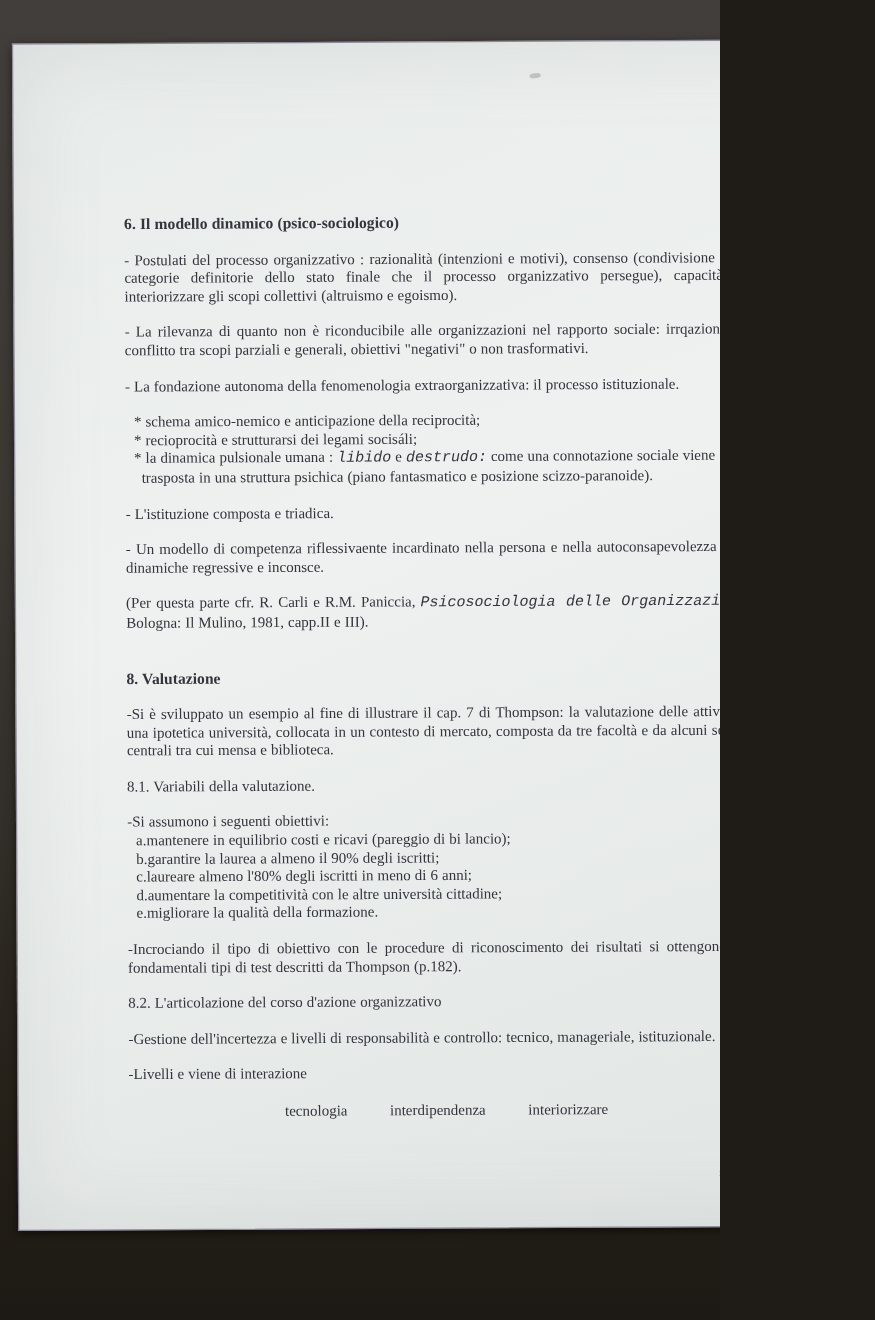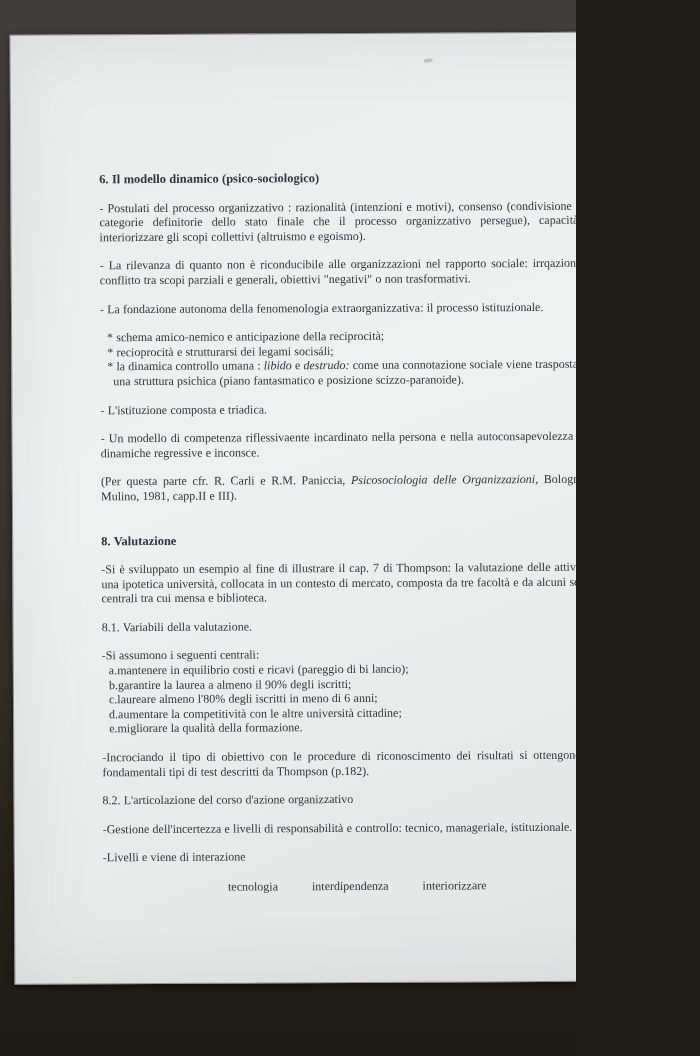--- a/index.html
+++ b/index.html
@@ -29,21 +29,21 @@
   .block { margin: 14px 0 0 0; }
   .block:first-child { margin-top: 0; }
   .heading { font-weight: bold; font-size: 12.5px; }
   .space-large { margin-top: 30px; }
   .justify { text-align: justify; }
   .bullet { padding-left: 13px; text-indent: -6px; }
   .bullet + .bullet { margin-top: 0; }
   .list-item { padding-left: 7px; margin-top: 0; }
   .columns { padding-left: 125px; margin-top: 15px; }
   .col-head { text-underline-offset: 2px; margin-right: 34px; }
-  .italic { font-style: italic; }
+  .italic { font-style: italic; font-family: Liberation Mono, monospace; }
   .page-number {
     position: absolute; left: 560px; top: 900px;
     font-family: "Liberation Sans", sans-serif;
     font-size: 11.5px; color: #5d5d60; letter-spacing: 0.5px;
   }
   .pen-marks { position: absolute; left: 578px; top: 518px; width: 30px; height: 72px; }
   .smudge {
     position: absolute; left: 413px; top: 25px; width: 9px; height: 4px;
     background: rgba(130,132,135,0.38); border-radius: 45%;
     transform: rotate(-8deg);
@@ -55,28 +55,28 @@
 <div class="photo">
   <div class="paper">
     <div class="smudge"></div>
     <div class="content">
         <div class="block heading"><span>6. Il modello dinamico (psico-sociologico)</span></div>
         <div class="block para justify"><span>- Postulati del processo organizzativo : razionalità (intenzioni e motivi), consenso (condivisione delle categorie definitorie dello stato finale che il processo organizzativo persegue), capacità do interiorizzare gli scopi collettivi (altruismo e egoismo).</span></div>
         <div class="block para justify"><span>- La rilevanza di quanto non è riconducibile alle organizzazioni nel rapporto sociale: irrqazionalità, conflitto tra scopi parziali e generali, obiettivi "negativi" o non trasformativi.</span></div>
         <div class="block para"><span>- La fondazione autonoma della fenomenologia extraorganizzativa: il processo istituzionale.</span></div>
         <div class="block bullet"><span>* schema amico-nemico e anticipazione della reciprocità;</span></div>
         <div class="block bullet"><span>* recioprocità e strutturarsi dei legami socisáli;</span></div>
-        <div class="block bullet"><span>* la dinamica controllo umana : </span><span class="italic">libido</span><span> e </span><span class="italic">destrudo:</span><span> come una connotazione sociale viene trasposta in una struttura psichica (piano fantasmatico e posizione scizzo-paranoide).</span></div>
+        <div class="block bullet"><span>* la dinamica pulsionale umana : </span><span class="italic">libido</span><span> e </span><span class="italic">destrudo:</span><span> come una connotazione sociale viene trasposta in una struttura psichica (piano fantasmatico e posizione scizzo-paranoide).</span></div>
         <div class="block para"><span>- L'istituzione composta e triadica.</span></div>
         <div class="block para justify"><span>- Un modello di competenza riflessivaente incardinato nella persona e nella autoconsapevolezza delle dinamiche regressive e inconsce.</span></div>
         <div class="block para justify"><span>(Per questa parte cfr. R. Carli e R.M. Paniccia, </span><span class="italic">Psicosociologia delle Organizzazioni</span><span>, Bologna: Il Mulino, 1981, capp.II e III).</span></div>
         <div class="block heading space-large"><span>8. Valutazione</span></div>
         <div class="block para justify"><span>-Si è sviluppato un esempio al fine di illustrare il cap. 7 di Thompson: la valutazione delle attività di una ipotetica università, collocata in un contesto di mercato, composta da tre facoltà e da alcuni servizi centrali tra cui mensa e biblioteca.</span></div>
         <div class="block para"><span>8.1. Variabili della valutazione.</span></div>
-        <div class="block para"><span>-Si assumono i seguenti centrali:</span></div>
+        <div class="block para"><span>-Si assumono i seguenti obiettivi:</span></div>
         <div class="block list-item"><span>a.mantenere in equilibrio costi e ricavi (pareggio di bi lancio);</span></div>
         <div class="block list-item"><span>b.garantire la laurea a almeno il 90% degli iscritti;</span></div>
         <div class="block list-item"><span>c.laureare almeno l'80% degli iscritti in meno di 6 anni;</span></div>
         <div class="block list-item"><span>d.aumentare la competitività con le altre università cittadine;</span></div>
         <div class="block list-item"><span>e.migliorare la qualità della formazione.</span></div>
         <div class="block para justify"><span>-Incrociando il tipo di obiettivo con le procedure di riconoscimento dei risultati si ottengono i 4 fondamentali tipi di test descritti da Thompson (p.182).</span></div>
         <div class="block para"><span>8.2. L'articolazione del corso d'azione organizzativo</span></div>
         <div class="block para justify"><span>-Gestione dell'incertezza e livelli di responsabilità e controllo: tecnico, manageriale, istituzionale.</span></div>
         <div class="block para"><span>-Livelli e viene di interazione</span></div>
         <div class="block columns"><span class="col-head">tecnologia</span><span class="col-head">interdipendenza</span><span class="col-head">interiorizzare</span></div>

